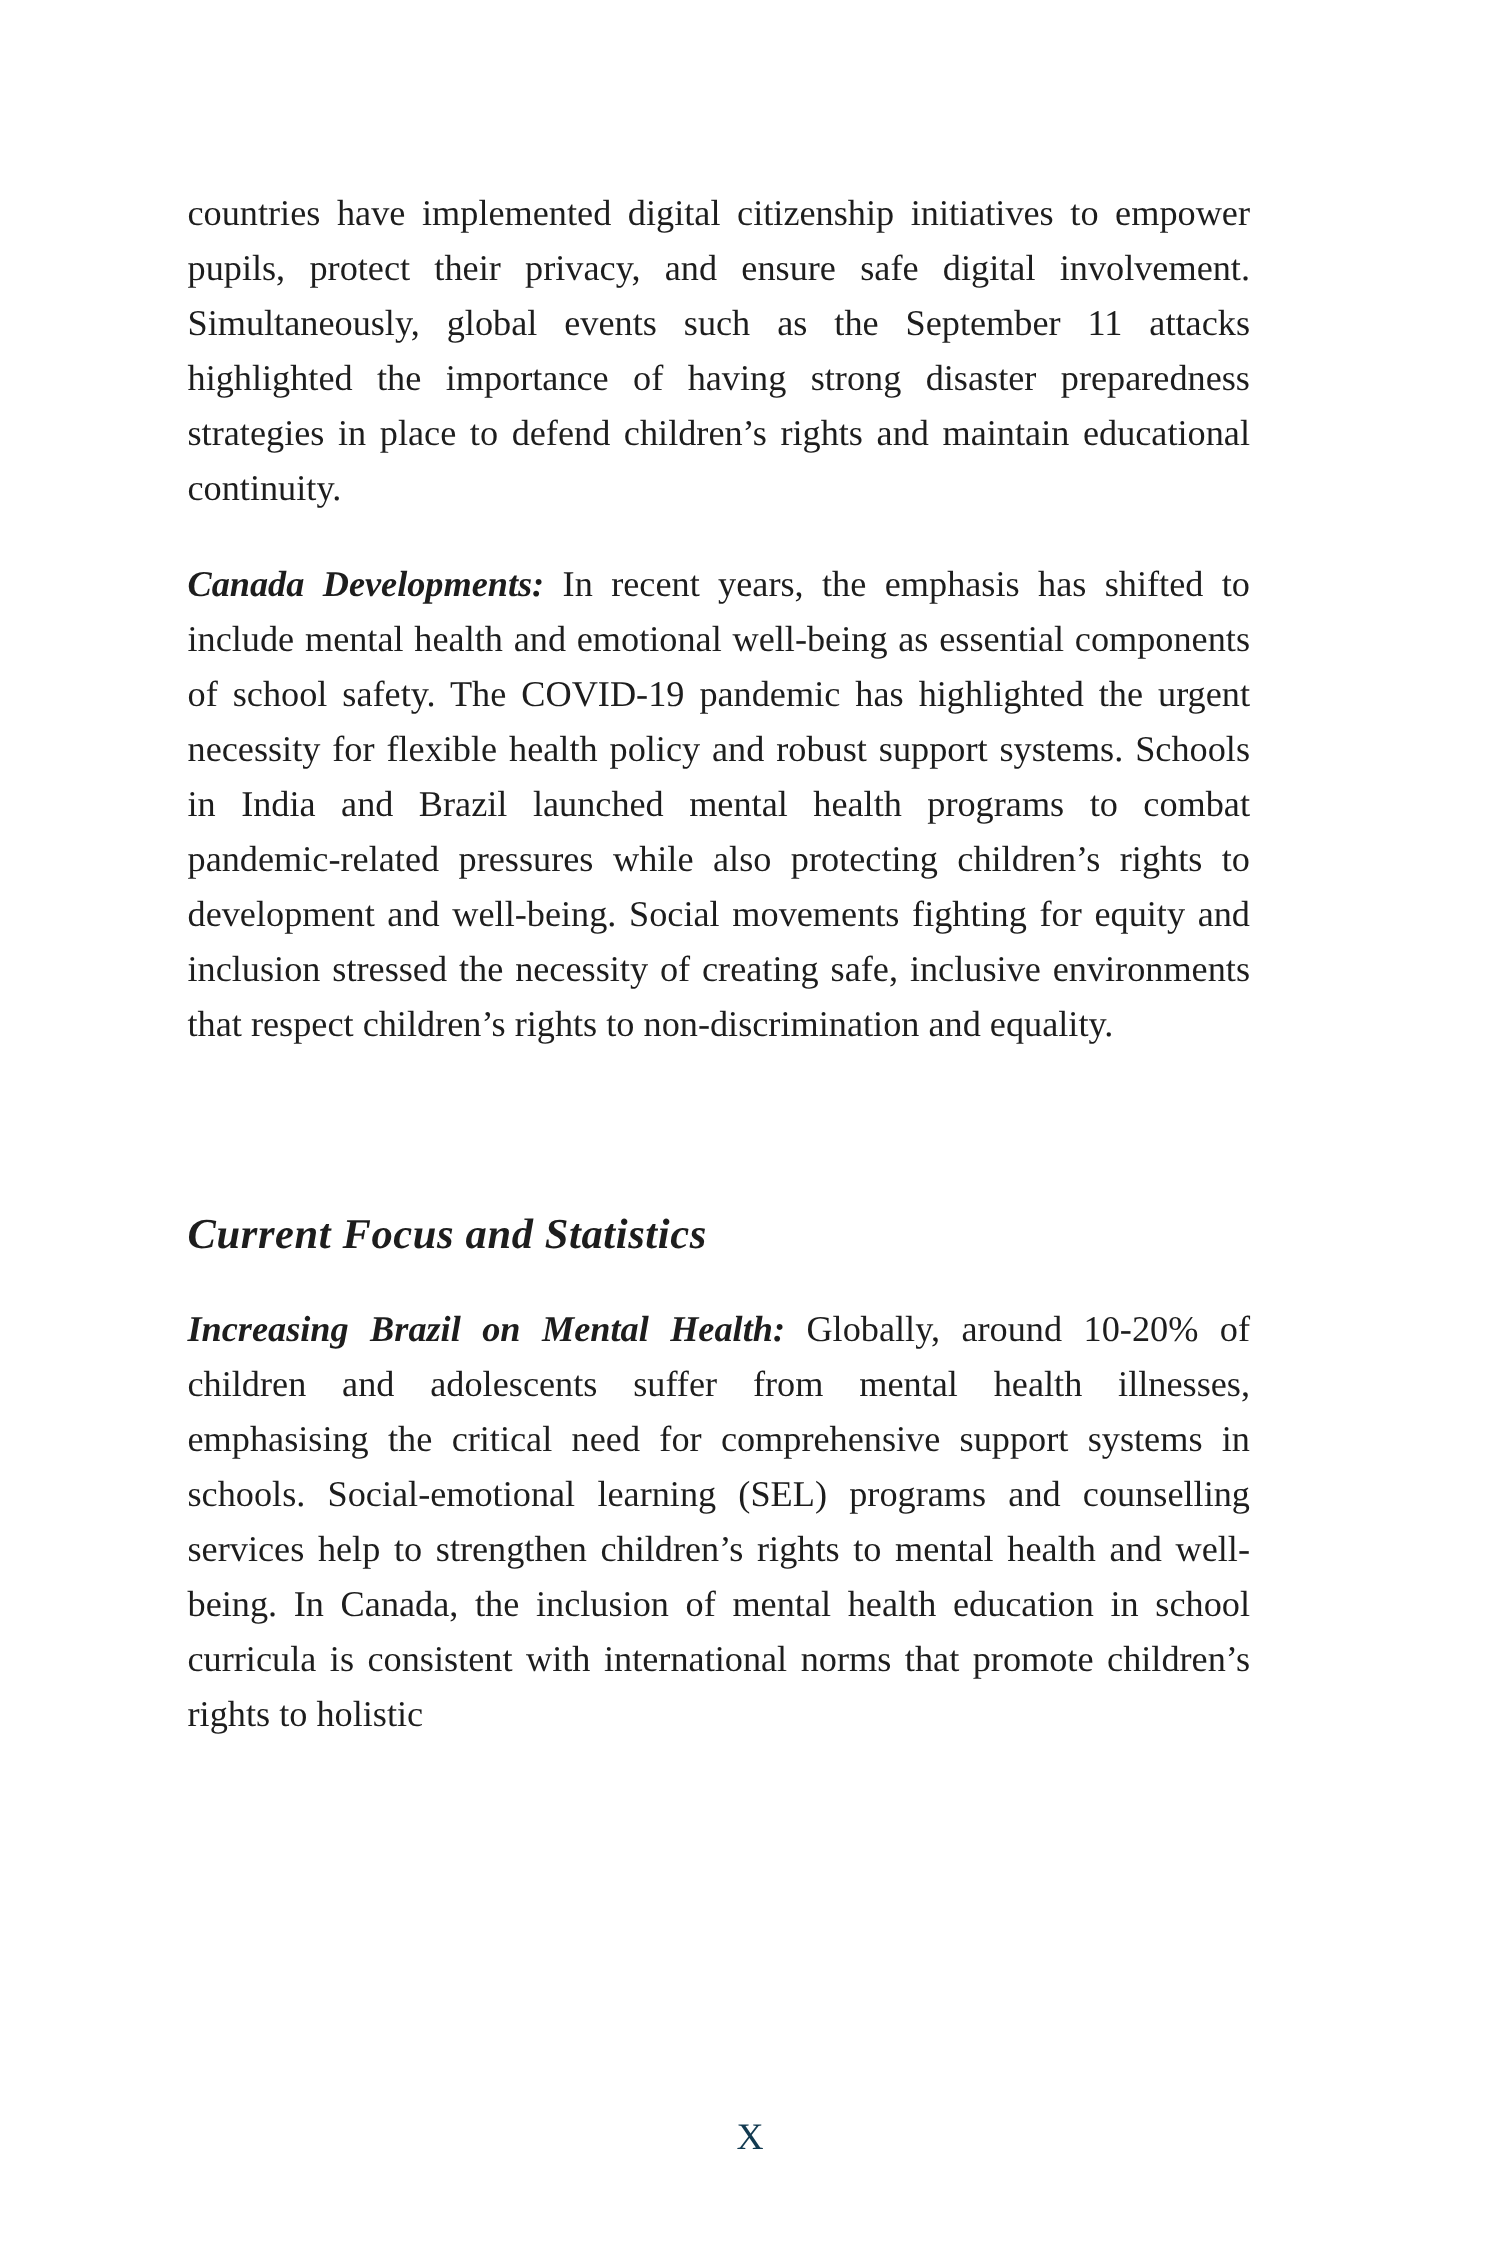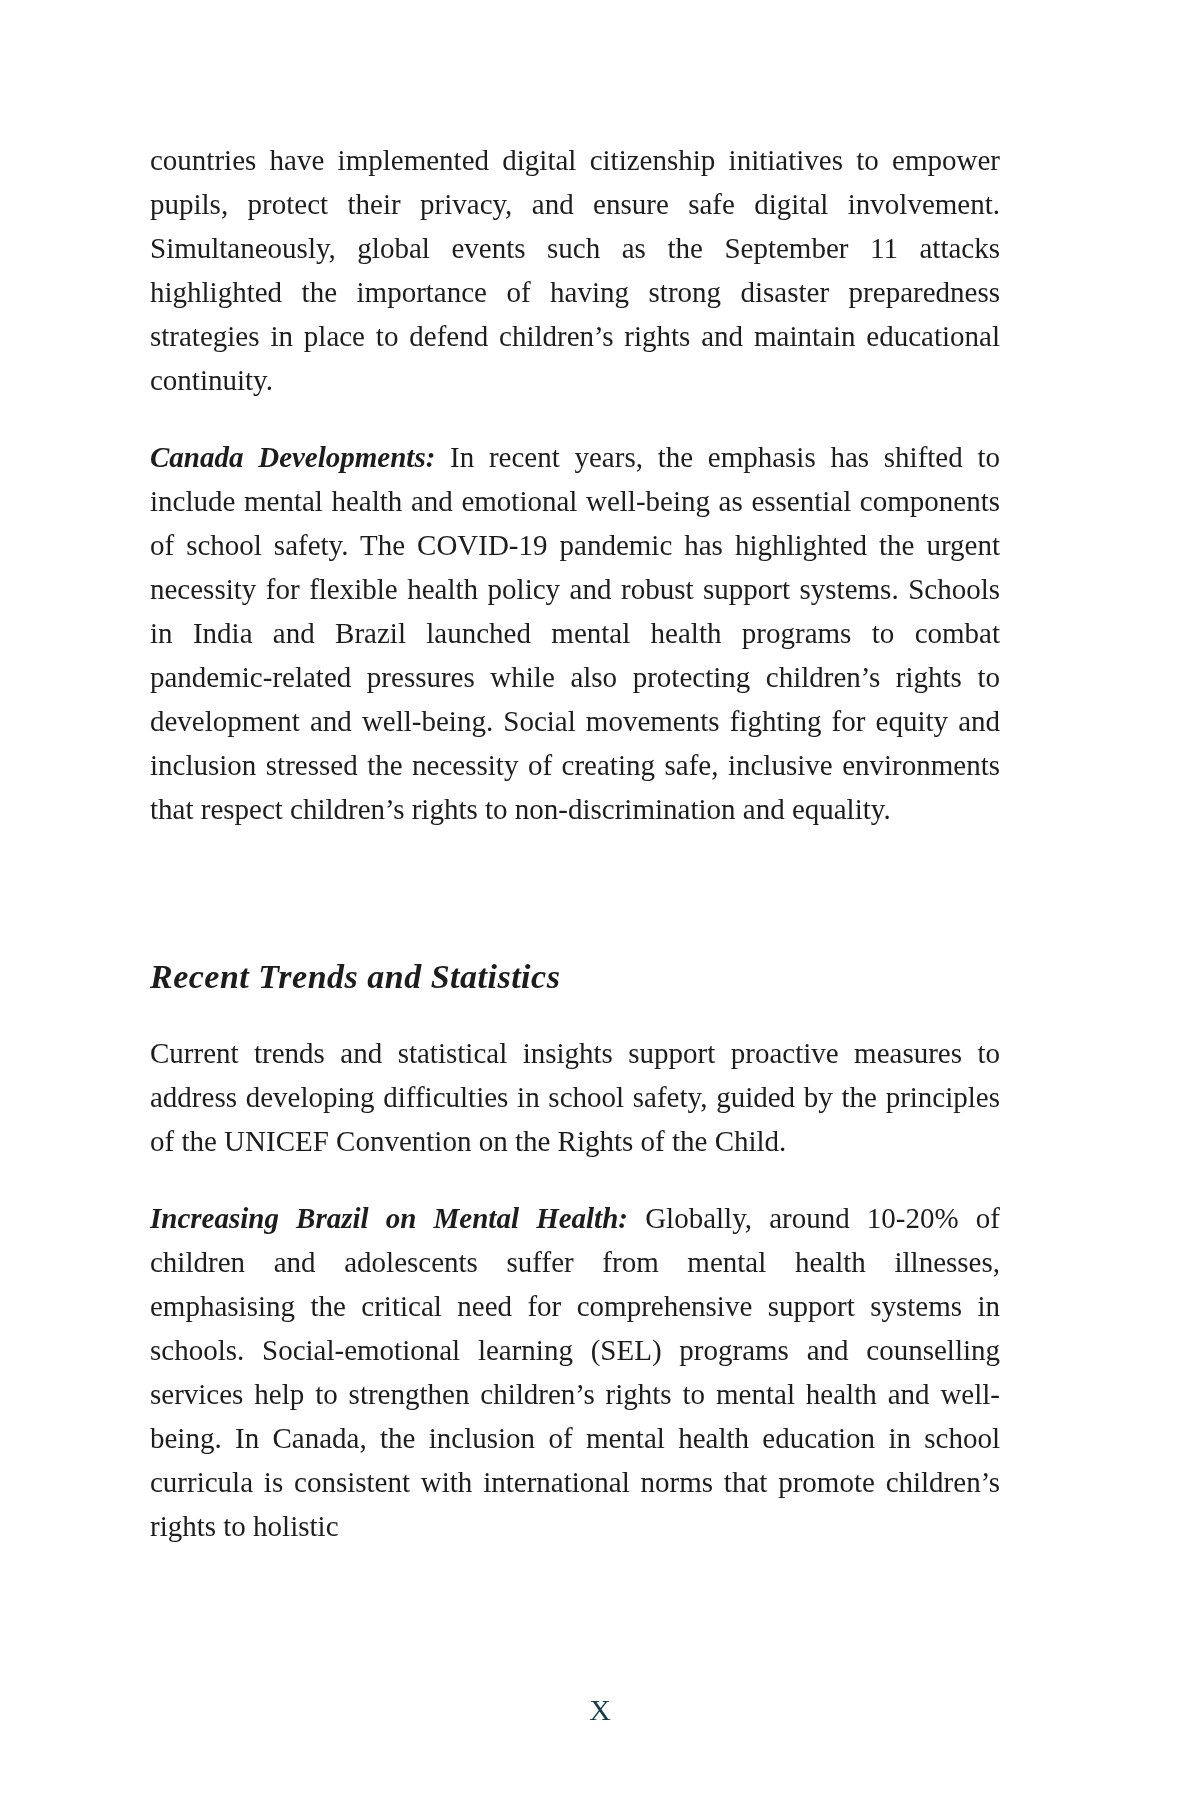--- a/index.html
+++ b/index.html
@@ -22,21 +22,21 @@
   }
   .text-column {
     position: absolute;
     left: 150px;
     top: 134px;
     width: 850px;
     text-align: justify;
     text-align-last: left;
   }
   .para {
-    margin: 4px 0 33px 0;
+    margin: 15px 0 33px 0;
     font-size: 29px;
     line-height: 44px;
   }
   .run-in {
     font-weight: bold;
     font-style: italic;
   }
   .section-heading {
     margin: 122px 0 30px 0;
     font-size: 34px;
@@ -64,23 +64,22 @@
 
 <div class="page">
 
   <main class="text-column">
 
     <p class="para">countries have implemented digital citizenship initiatives to empower pupils, protect their privacy, and ensure safe digital involvement. Simultaneously, global events such as the September 11 attacks highlighted the importance of having strong disaster preparedness strategies in place to defend children’s rights and maintain educational continuity.</p>
 
     <p class="para"><strong class="run-in">Canada Developments:</strong>
       <span>In recent years, the emphasis has shifted to include mental health and emotional well-being as essential components of school safety. The COVID-19 pandemic has highlighted the urgent necessity for flexible health policy and robust support systems. Schools in India and Brazil launched mental health programs to combat pandemic-related pressures while also protecting children’s rights to development and well-being. Social movements fighting for equity and inclusion stressed the necessity of creating safe, inclusive environments that respect children’s rights to non-discrimination and equality.</span></p>
 
-    <h2 class="section-heading">Recent Trends and Statistics</h2>
+    <h2 class="section-heading">Current Focus and Statistics</h2>
 
-    <p class="para">Current trends and statistical insights support proactive measures to address developing difficulties in school safety, guided by the principles of the UNICEF Convention on the Rights of the Child.</p>
 
     <p class="para"><strong class="run-in">Increasing Brazil on Mental Health:</strong>
       <span>Globally, around 10-20% of children and adolescents suffer from mental health illnesses, emphasising the critical need for comprehensive support systems in schools. Social-emotional learning (SEL) programs and counselling services help to strengthen children’s rights to mental health and well-being. In Canada, the inclusion of mental health education in school curricula is consistent with international norms that promote children’s rights to holistic</span></p>
 
   </main>
 
   <footer class="page-footer">
     <span class="folio">X</span>
   </footer>
 

